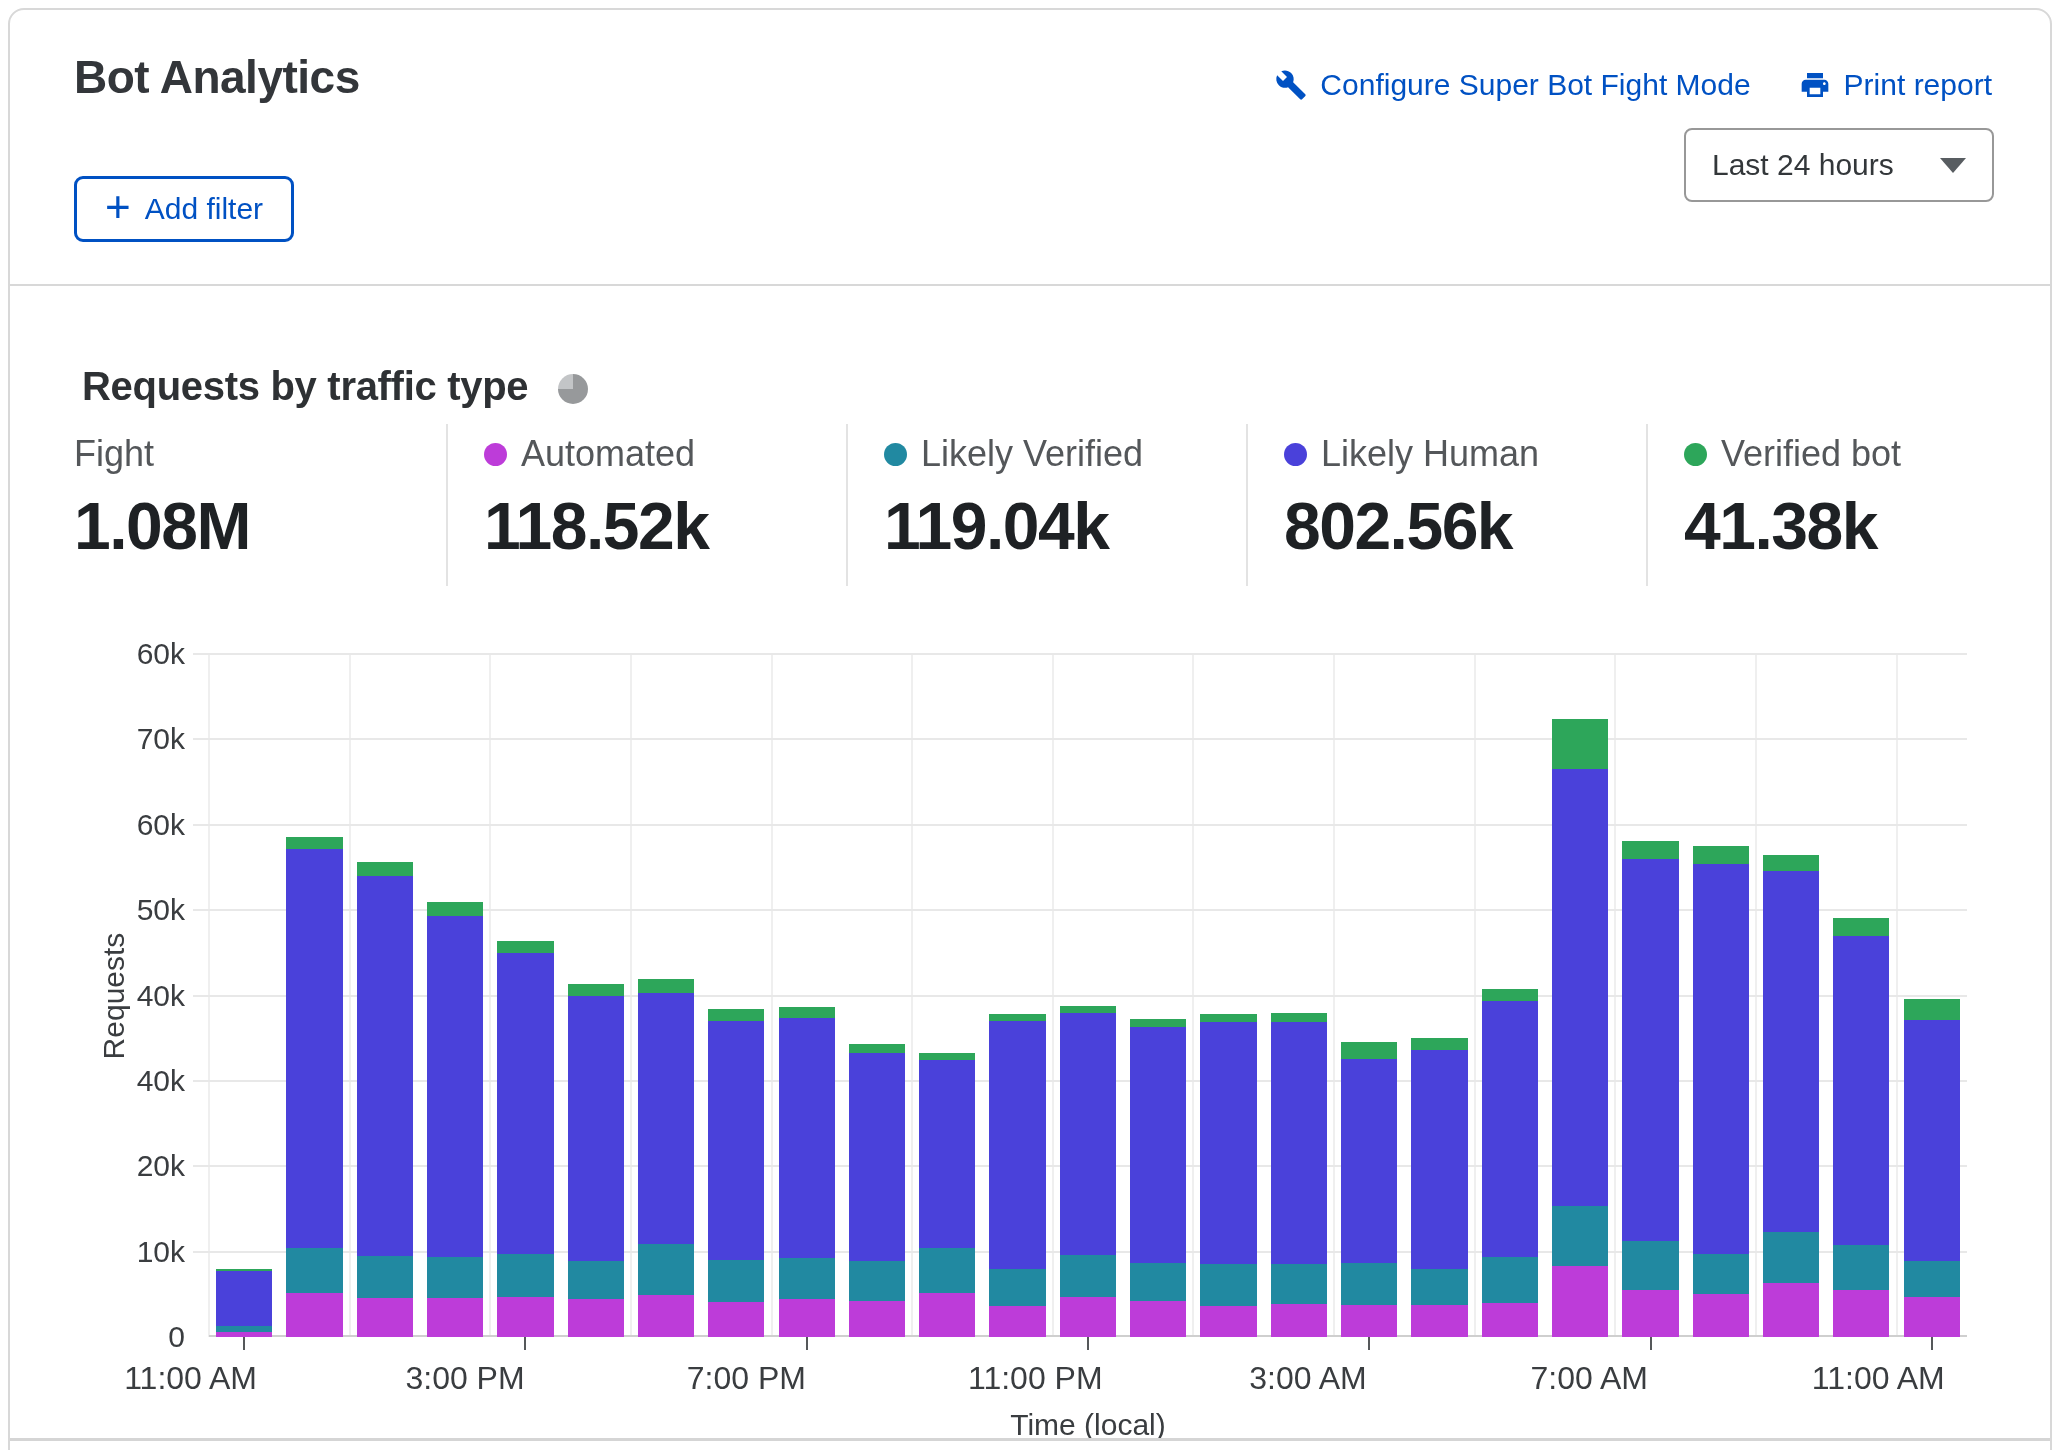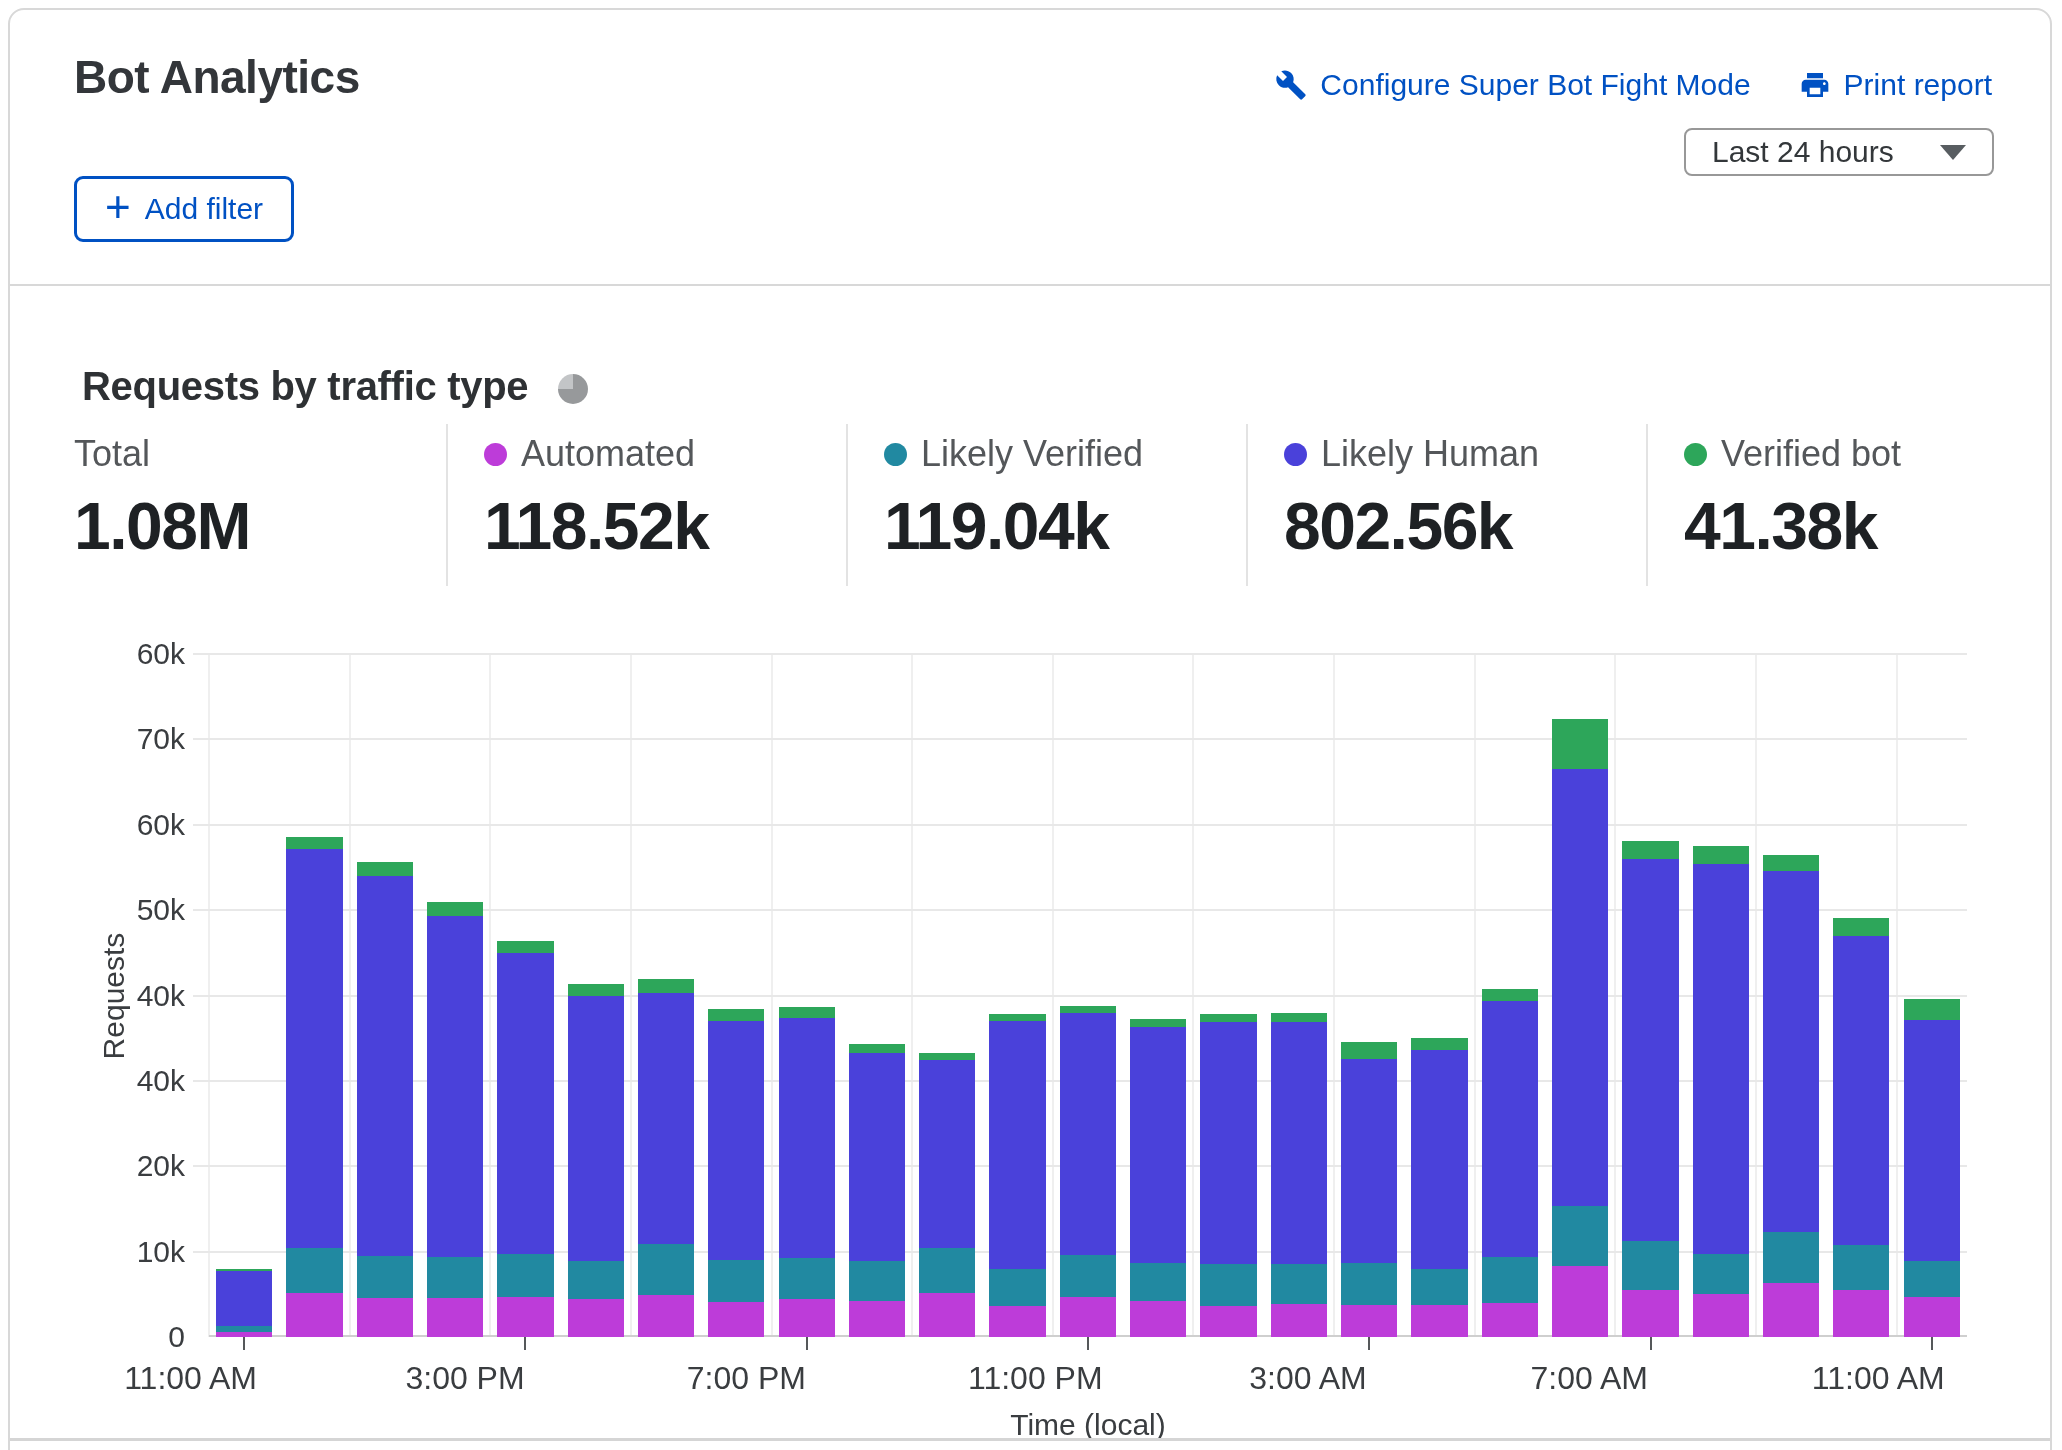--- a/index.html
+++ b/index.html
@@ -37,21 +37,21 @@
   .add-filter {
     position: absolute; left: 64px; top: 166px;
     height: 66px; padding: 0 28px;
     display: flex; align-items: center; gap: 14px;
     background: #fff; border: 3px solid #0051c3; border-radius: 9px;
     color: #0051c3; font-size: 30px; font-family: inherit; cursor: pointer;
   }
   .plus-glyph { font-size: 44px; font-weight: 400; line-height: 1; margin-top: -5px; }
   .select {
     position: absolute; left: 1674px; top: 118px;
-    width: 310px; height: 48px;
+    width: 310px; height: 74px;
     border: 2px solid #989898; border-radius: 8px;
     display: flex; align-items: center; justify-content: space-between;
     padding: 0 26px; font-size: 30px; color: #33373a; cursor: pointer;
     background: #fff;
   }
   .caret {
     width: 0; height: 0;
     border-left: 13px solid transparent; border-right: 13px solid transparent;
     border-top: 15px solid #585d61;
   }
@@ -136,21 +136,21 @@
   <div class="hdr-divider"></div>
 
   <div class="section-row">
     <h2>Requests by traffic type</h2>
     <span class="pie-icon"></span>
   </div>
 
   <div class="stats" id="stats">
       <div class="stat" style="left: 64px;">
         <div class="stat-label-row">
-          <span>Total</span>
+          <span>Fight</span>
         </div>
         <div class="stat-value">1.08M</div>
       </div>
       <div class="stat" style="left: 474px;">
         <div class="stat-label-row">
           <span class="legend-dot" style="background: rgb(189, 60, 217);"></span>
           <span>Automated</span>
         </div>
         <div class="stat-value">118.52k</div>
       </div>

